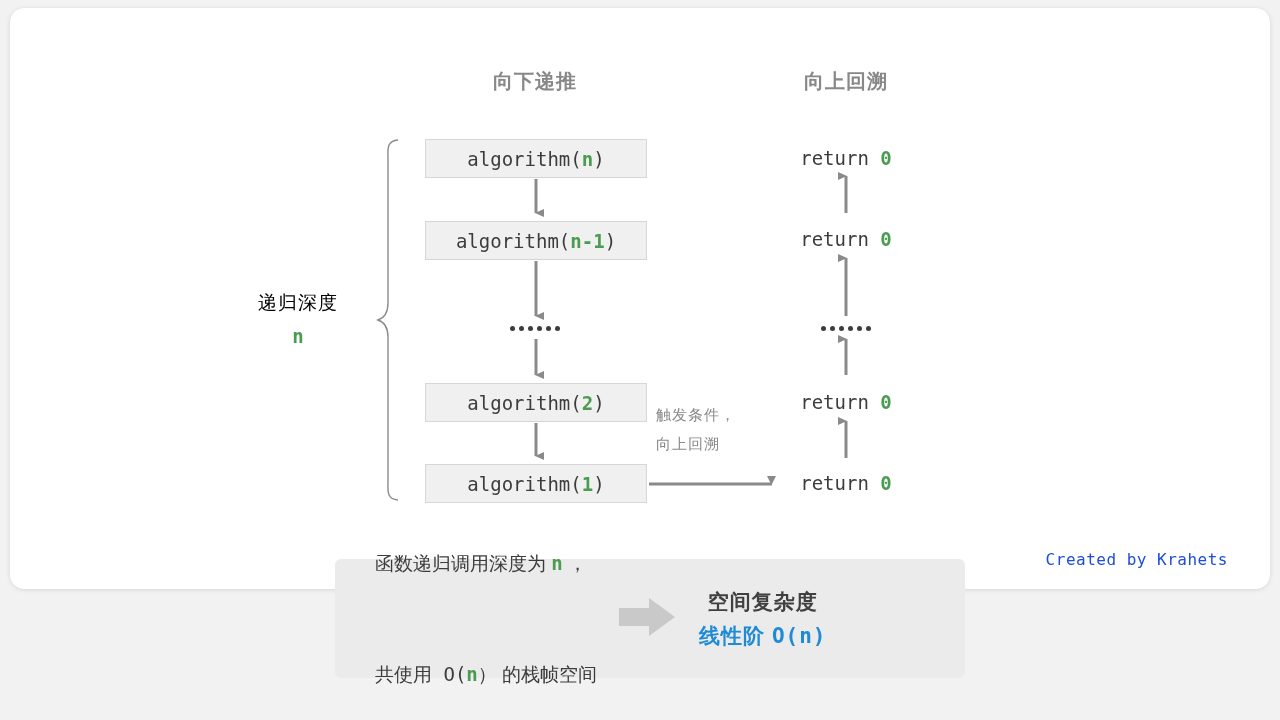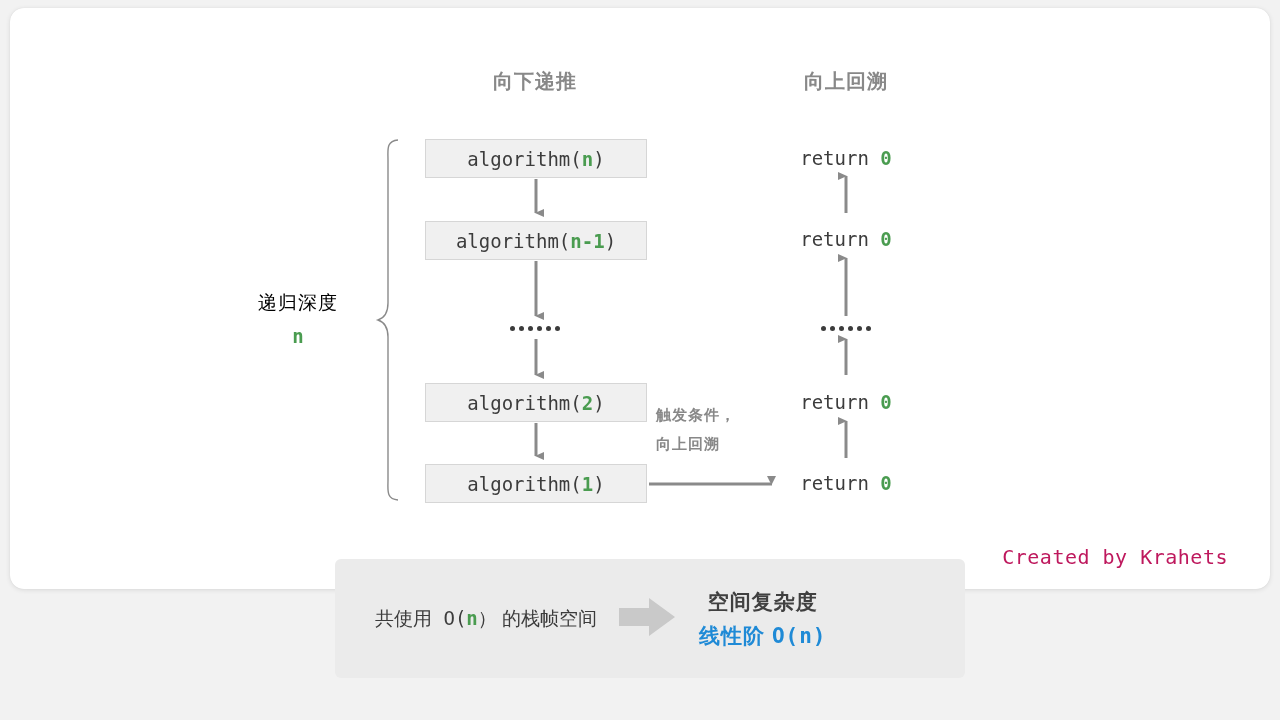--- a/index.html
+++ b/index.html
@@ -136,21 +136,21 @@
     font-weight: bold;
     color: #4a9c50;
   }
 
   
   #trigger-note {
     position: absolute;
     left: 646px;
     top: 392px;
     font-size: 15px;
-    font-weight: bold;
+    font-weight: normal;
     color: #888888;
     line-height: 29px;
     letter-spacing: 1px;
     white-space: nowrap;
   }
 
   
   #summary {
     position: absolute;
     left: 325px;
@@ -204,22 +204,22 @@
   #summary-right .value .mono {
     font-family: "DejaVu Sans Mono", "Liberation Mono", monospace;
   }
 
   
   #credit {
     position: absolute;
     right: 42px;
     bottom: 20px;
     font-family: "DejaVu Sans Mono", "Liberation Mono", monospace;
-    font-size: 20px;
-    color: #be185d;
+    font-size: 16px;
+    color: #1d4ed8;
     letter-spacing: 0.5px;
     white-space: nowrap;
   }
 </style>
 </head>
 <body>
 
 <div id="canvas">
   <div class="card">
 
@@ -315,20 +315,21 @@
                  L 378,295
                  C 378,306 374,310 368,312
                  C 374,314 378,318 378,329
                  L 378,472
                  C 378,482 376,491 388,492" fill="none" stroke="#8a8a8a" stroke-width="1.4"></path>
       </g>
     </svg>
 
     <div id="summary">
       <div id="summary-left">
+        <div><span>函数递归调用深度为 </span><span class="hl">n</span><span> ，</span></div>
         <div><span class="mono">共使用 O(</span><span class="hl">n</span><span>） 的栈帧空间</span></div>
       </div>
 
       <div id="block-arrow">
         <svg width="58" height="40" viewBox="0 0 58 40" aria-hidden="true">
           <path d="M0,11 L30,11 L30,1 L56,20 L30,39 L30,29 L0,29 Z" fill="#c9c9c9"></path>
         </svg>
       </div>
 
       <div id="summary-right">

